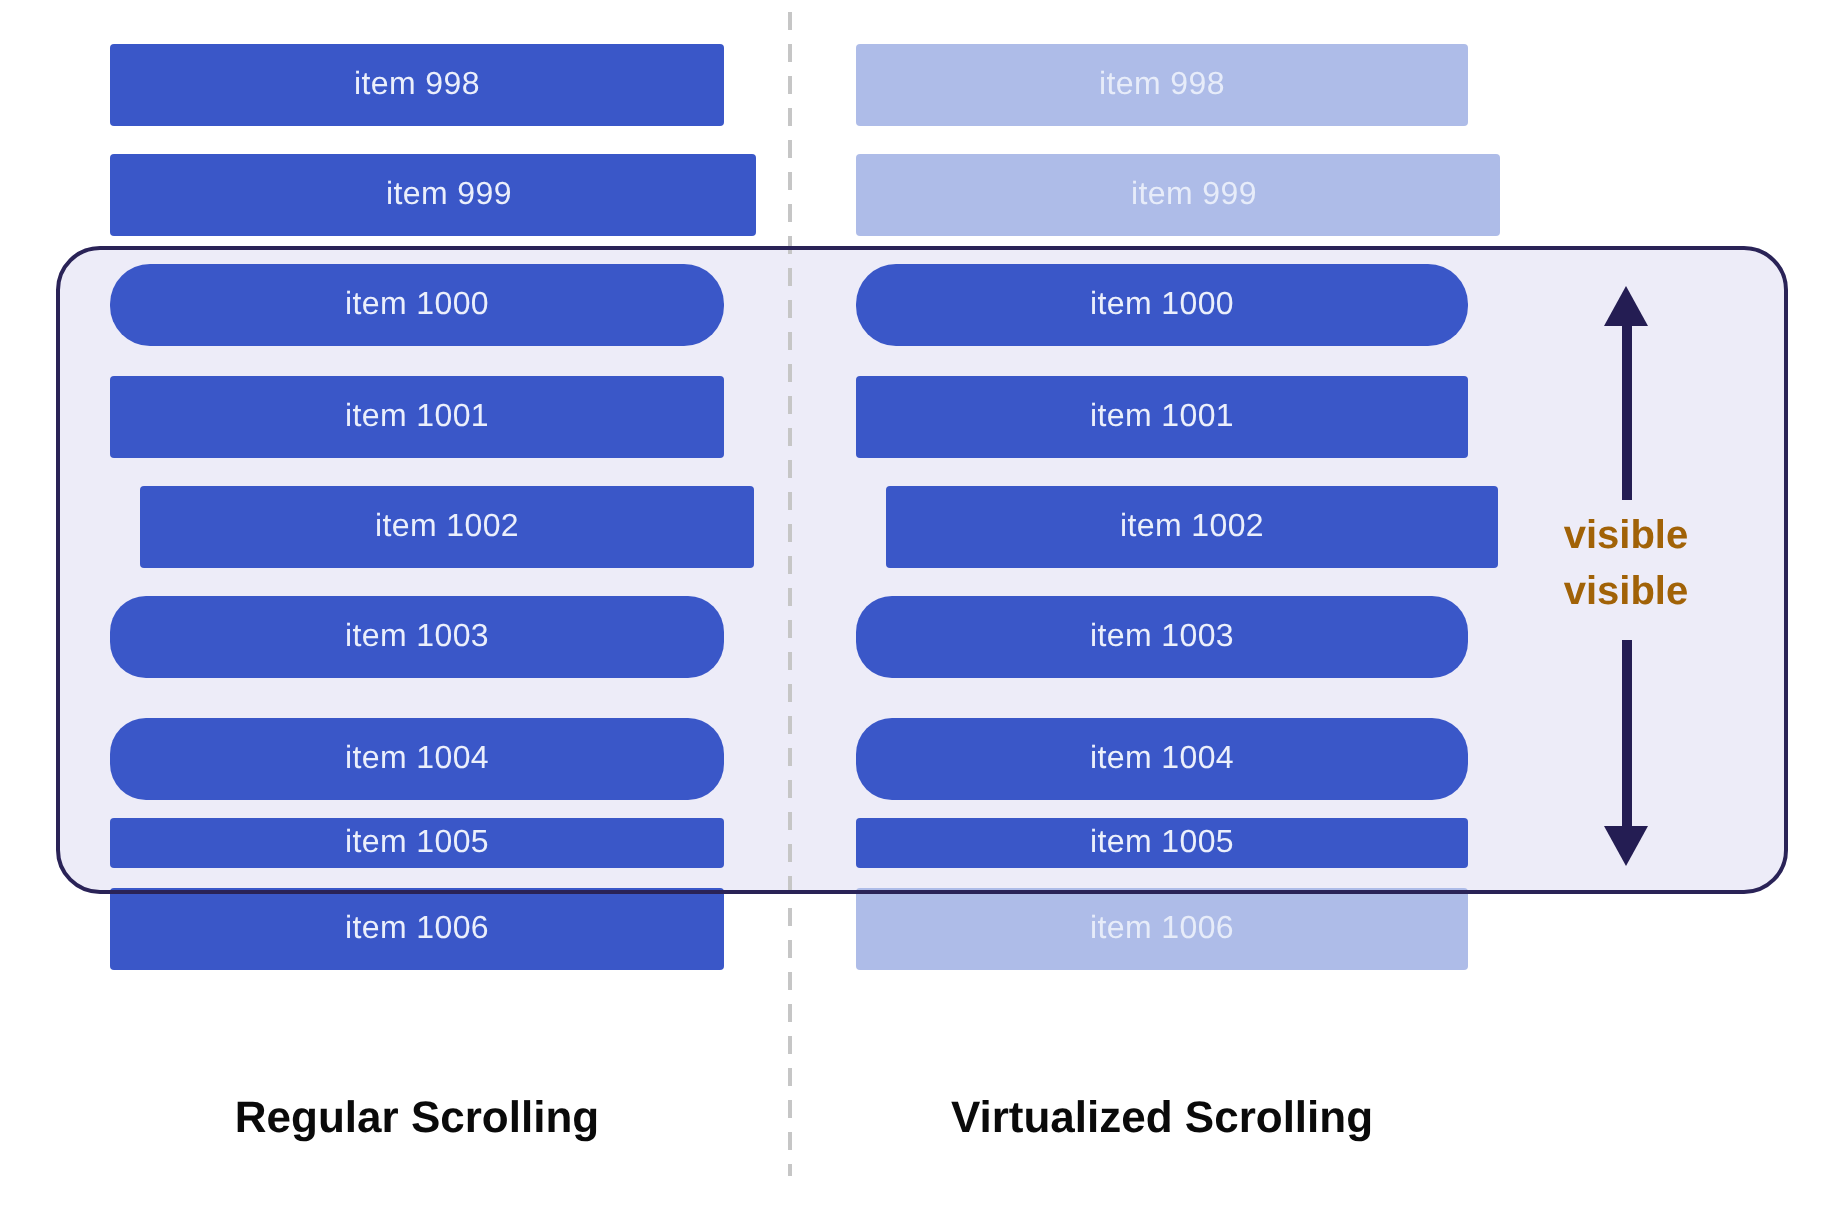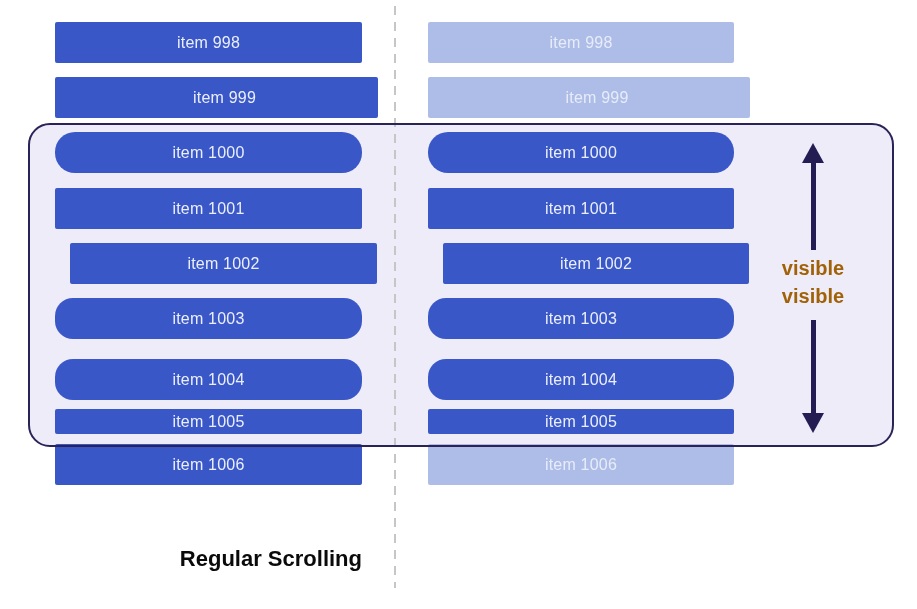--- a/index.html
+++ b/index.html
@@ -42,21 +42,21 @@
   .head-down{left:802px;top:413px;border-left:11px solid transparent;border-right:11px solid transparent;border-top:20px solid #241d53;}
   .viewport-label{
     position:absolute;left:748px;top:254px;width:130px;z-index:3;
     text-align:center;color:#a16207;font-size:20px;font-weight:bold;line-height:28px;
   }
   
   .caption{
     position:absolute;top:546px;font-size:22px;font-weight:bold;color:#0a0a0a;
     text-align:center;z-index:2;
   }
-  .caption.left{left:55px;width:307px;text-align:right;}
+  .caption.left{left:55px;width:307px;}
   .caption.right{left:428px;width:306px;}
 </style>
 </head>
 <body>
 
 <div class="canvas">
 
   <div class="viewport-fill"></div>
   <div class="divider"></div>
 
@@ -85,14 +85,15 @@
   <div class="viewport-label">
     <div>visible</div>
     <div>visible</div>
   </div>
   <div class="arrow-shaft shaft-down"></div>
   <div class="arrow-head head-down"></div>
 
   <div class="viewport-border"></div>
 
   <div class="caption left">Regular Scrolling</div>
+  <div class="caption right">Virtualized Scrolling</div>
 
 </div>
 
 </body></html>

